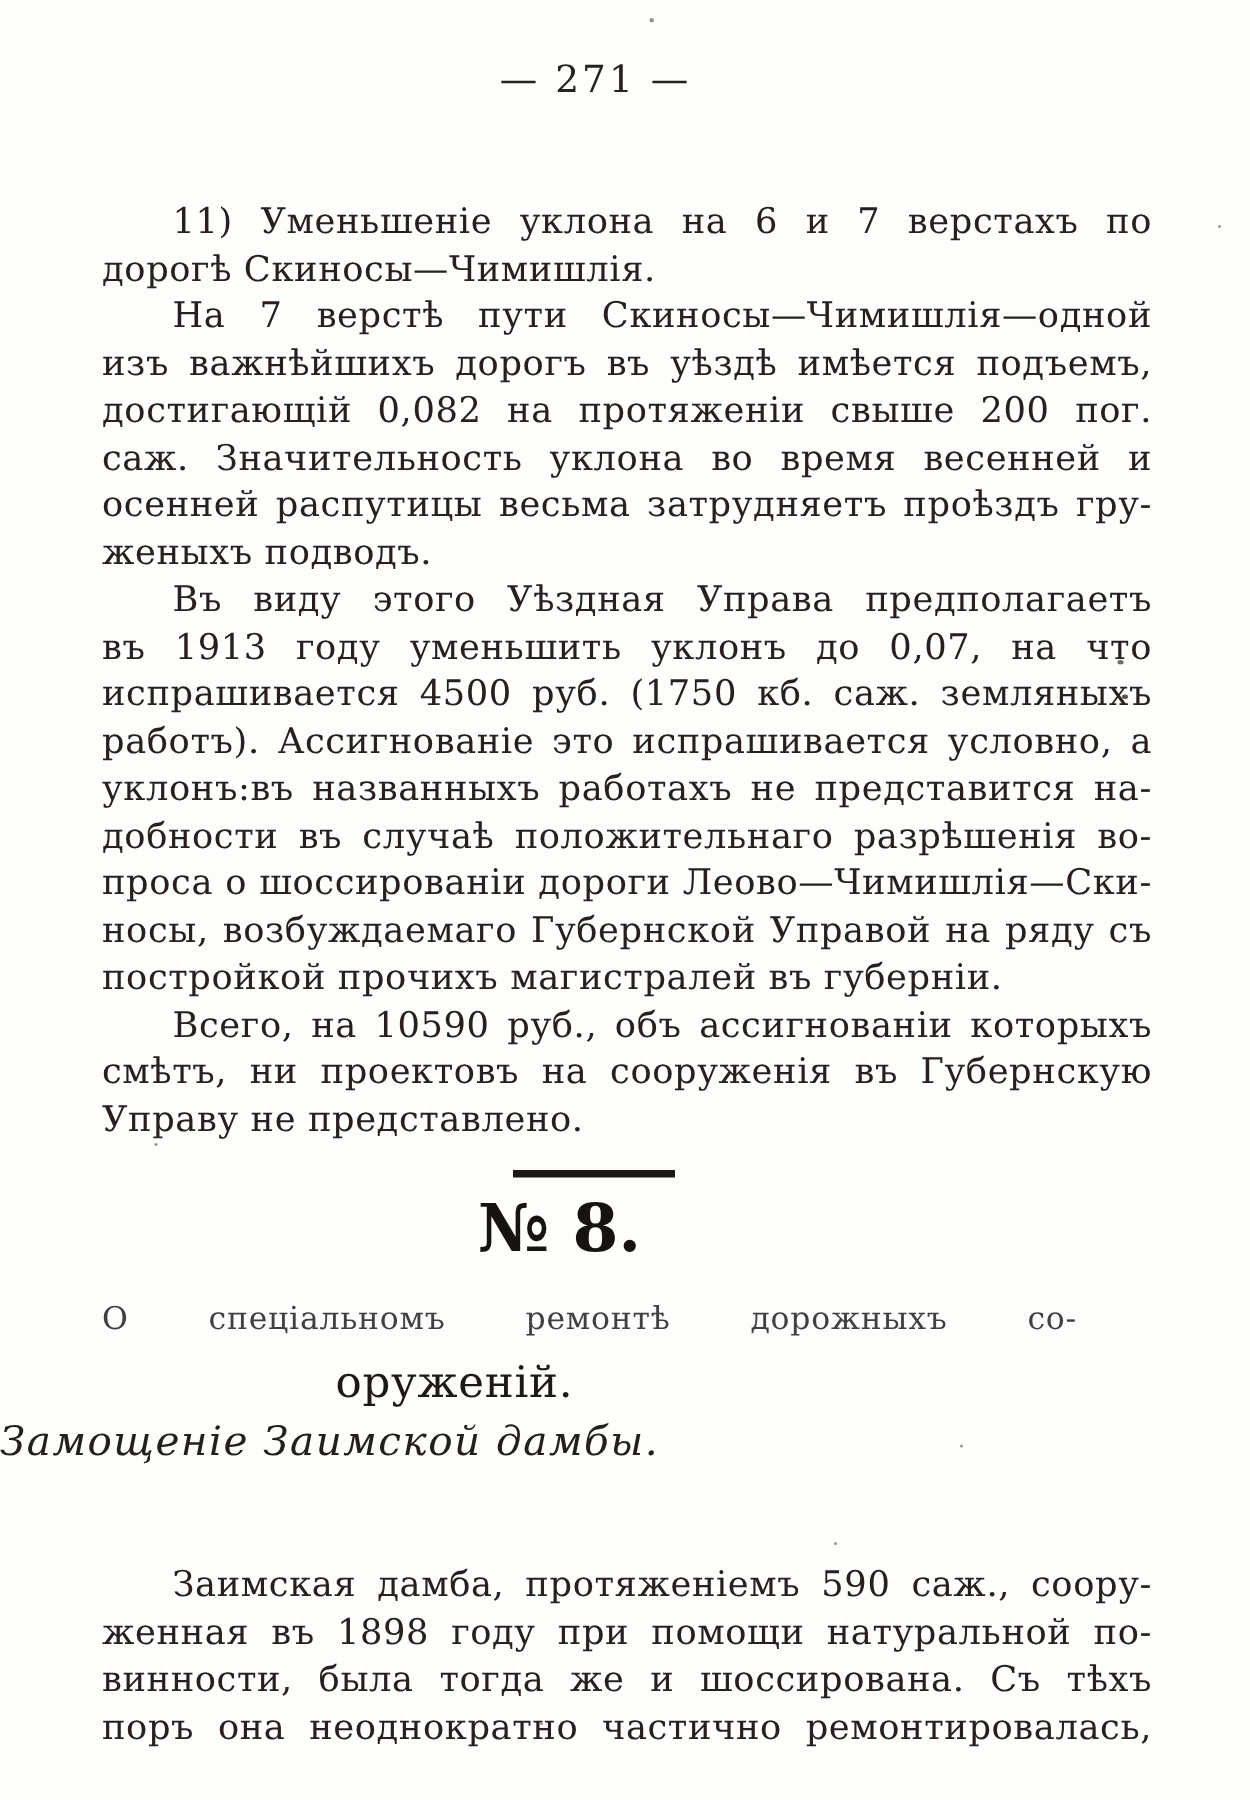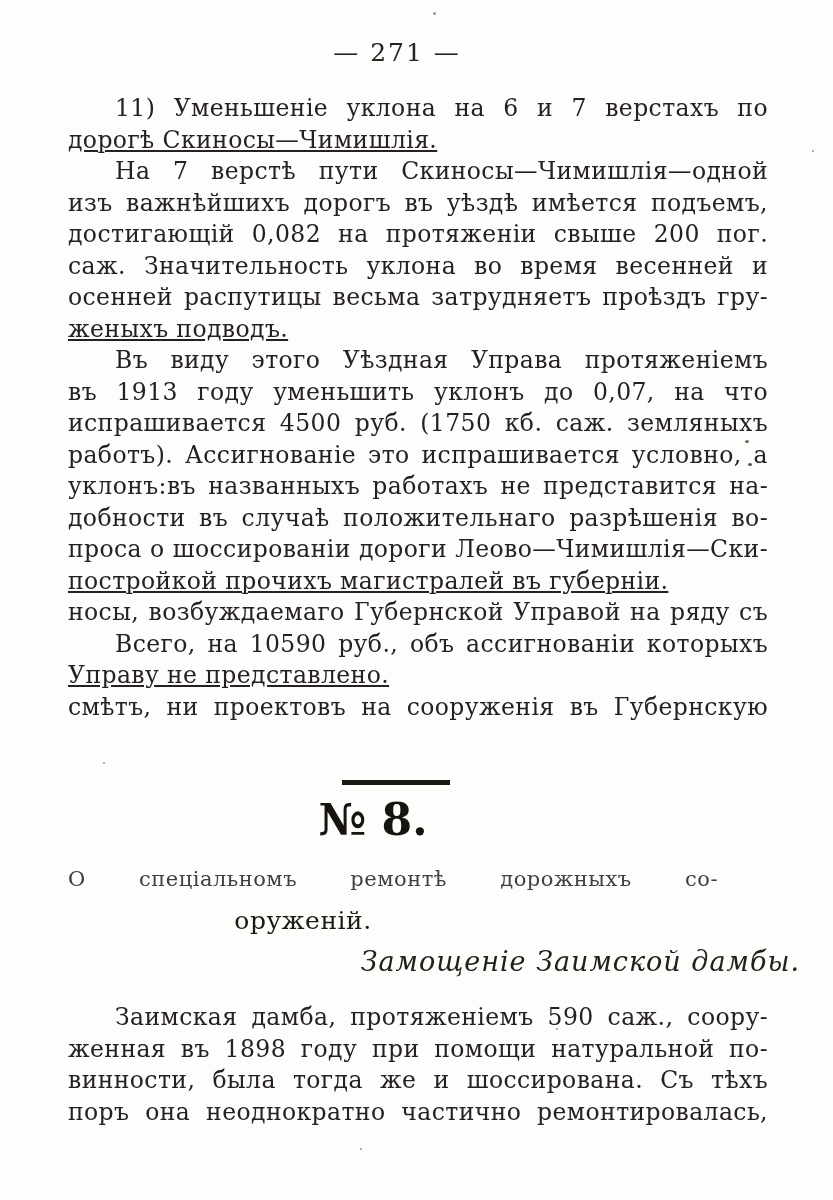--- a/index.html
+++ b/index.html
@@ -25,35 +25,36 @@
     text-align: center;
     font-size: 25px;
     letter-spacing: 2px;
     color: #262220;
   }
   
   .body-block {
     position: absolute;
     left: 68px;
     width: 700px;
+    margin-top: 39px;
   }
   .body-1 { top: 93px; }
   .body-2 { top: 1002px; }
   .line {
     font-size: 23.5px;
     line-height: 31.5px;
     height: 31.5px;
     letter-spacing: 0.4px;
     text-align: justify;
     text-align-last: justify;
     white-space: normal;
     color: #262120;
   }
   .line.indent { padding-left: 47px; }
-  .line.final { text-align-last: left; text-decoration: underline; }
+  .line.final { text-align-last: left; }
   
   .rule {
     position: absolute;
     top: 780px;
     left: 342px;
     width: 108px;
     height: 5px;
     background: #1c1814;
   }
   
@@ -80,32 +81,32 @@
     text-align-last: justify;
     letter-spacing: 0.5px;
     color: #404040;
   }
   .section-title-2 {
     position: absolute;
     top: 901px;
     left: 0;
     width: 606px;           
     text-align: center;
-    font-size: 25px;
+    font-size: 29px;
     line-height: 40px;
     letter-spacing: 0.5px;
     color: #1d1915;
   }
   
   .subsection-title {
     position: absolute;
     top: 946px;
     left: 0;
     width: 800px;           
-    text-align: right;
+    text-align: left;
     font-style: italic;
     font-size: 27px;
     letter-spacing: 1px;
     color: #23201c;
   }
   
   .speck {
     position: absolute;
     background: #9a948c;
     border-radius: 50%;
@@ -133,34 +134,34 @@
     </div>
     <div class="para">
       <div class="line indent">На 7 верстѣ пути Скиносы—Чимишлія—одной</div>
       <div class="line">изъ важнѣйшихъ дорогъ въ уѣздѣ имѣется подъемъ,</div>
       <div class="line">достигающій 0,082 на протяженіи свыше 200 пог.</div>
       <div class="line">саж. Значительность уклона во время весенней и</div>
       <div class="line">осенней распутицы весьма затрудняетъ проѣздъ гру-</div>
       <div class="line final">женыхъ подводъ.</div>
     </div>
     <div class="para">
-      <div class="line indent">Въ виду этого Уѣздная Управа протяженіемъ</div>
+      <div class="line indent">Въ виду этого Уѣздная Управа предполагаетъ</div>
       <div class="line">въ 1913 году уменьшить уклонъ до 0,07, на что</div>
       <div class="line">испрашивается 4500 руб. (1750 кб. саж. земляныхъ</div>
       <div class="line">работъ). Ассигнованіе это испрашивается условно, а</div>
       <div class="line">уклонъ:въ названныхъ работахъ не представится на-</div>
       <div class="line">добности въ случаѣ положительнаго разрѣшенія во-</div>
       <div class="line">проса о шоссированіи дороги Леово—Чимишлія—Ски-</div>
+      <div class="line">носы, возбуждаемаго Губернской Управой на ряду съ</div>
       <div class="line final">постройкой прочихъ магистралей въ губерніи.</div>
-      <div class="line">носы, возбуждаемаго Губернской Управой на ряду съ</div>
     </div>
     <div class="para">
       <div class="line indent">Всего, на 10590 руб., объ ассигнованіи которыхъ</div>
+      <div class="line">смѣтъ, ни проектовъ на сооруженія въ Губернскую</div>
       <div class="line final">Управу не представлено.</div>
-      <div class="line">смѣтъ, ни проектовъ на сооруженія въ Губернскую</div>
     </div>
   </div>
 
   <div class="rule"></div>
 
   <div class="section-number">№ 8.</div>
 
   <div class="section-title-1">О спеціальномъ ремонтѣ дорожныхъ со-</div>
   <div class="section-title-2">оруженій.</div>
 

